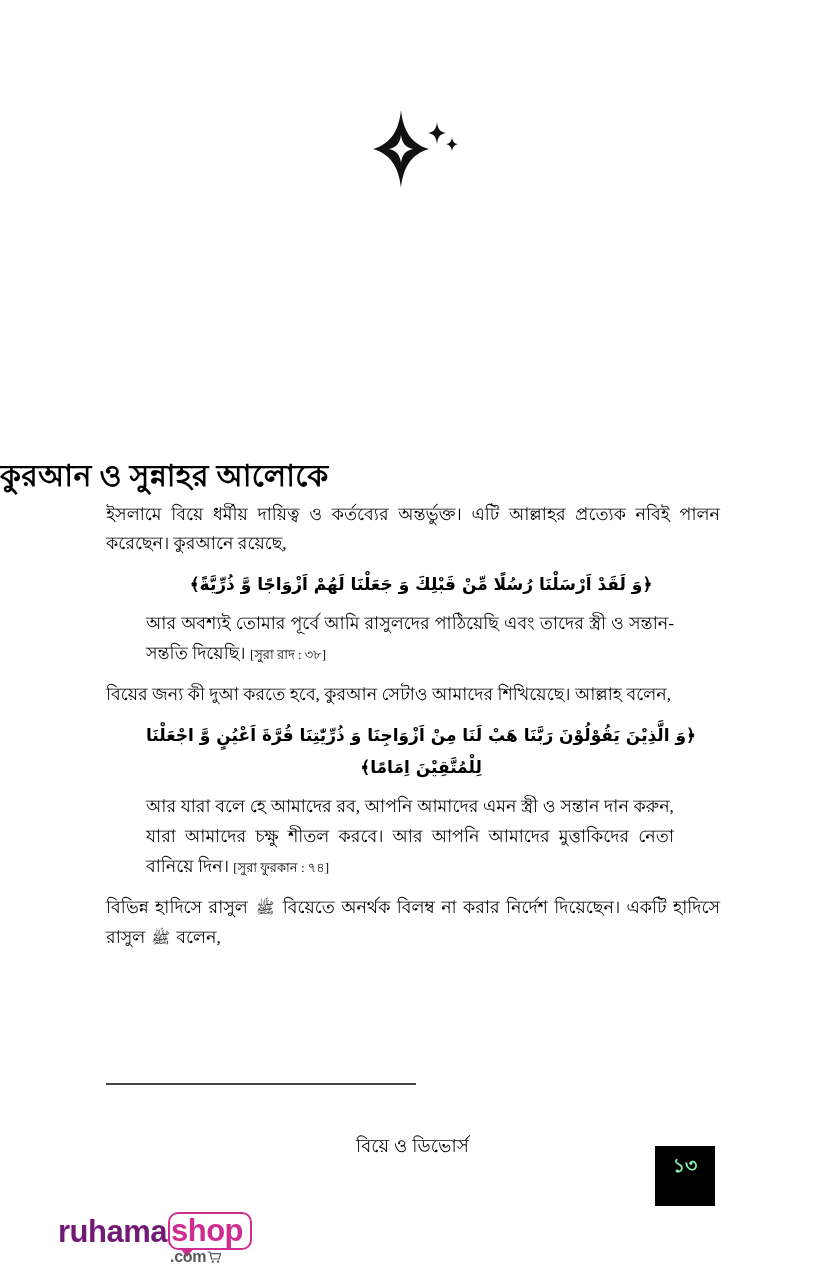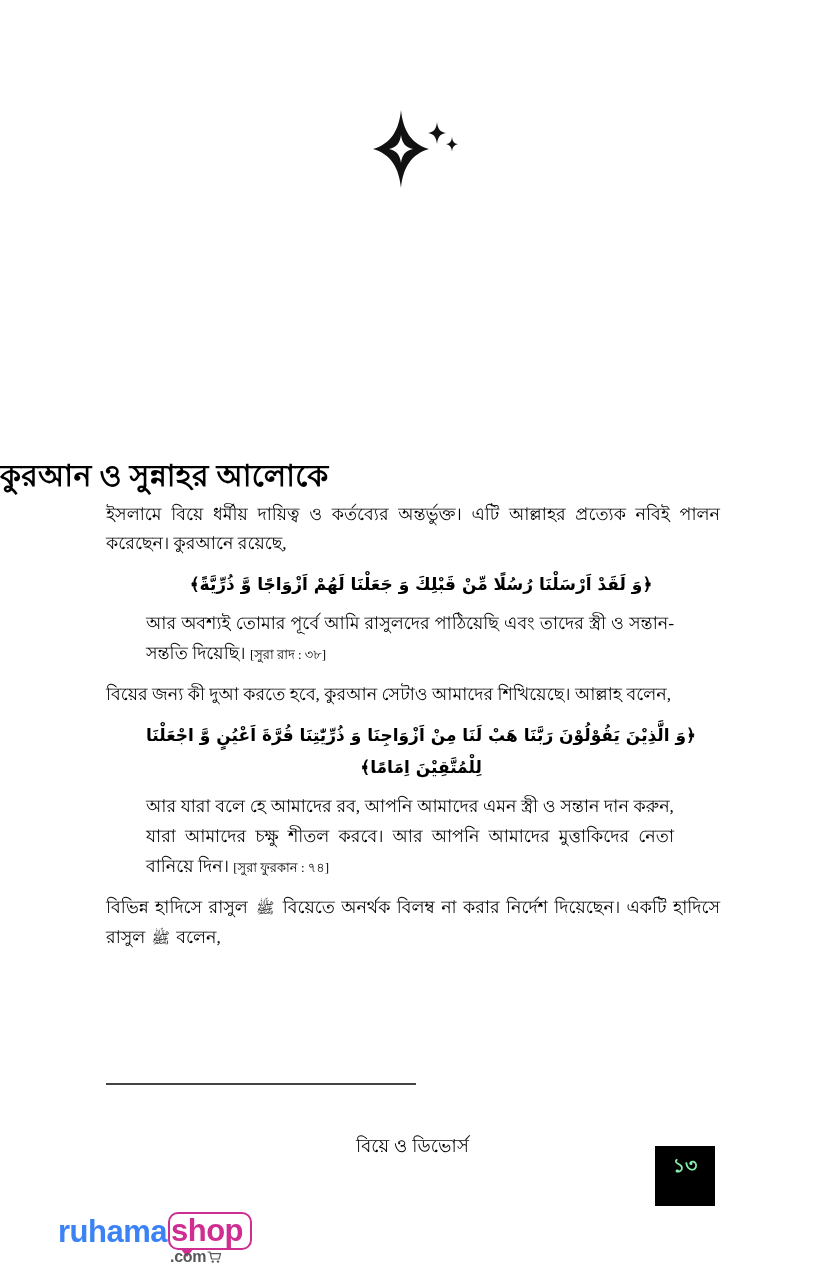--- a/index.html
+++ b/index.html
@@ -186,21 +186,21 @@
   }
   .logo-row {
     position: relative;
     display: flex;
     align-items: center;
   }
   .logo-ruhama {
     font-family: "Liberation Sans", "DejaVu Sans", sans-serif;
     font-size: 31px;
     font-weight: 700;
-    color: #3b82f6;
+    color: #701a75;
     letter-spacing: -0.5px;
     line-height: 1;
   }
   .logo-bubble {
     position: relative;
     margin-left: 1px;
     border: 2.5px solid #cf2d91;
     border-radius: 10px;
     padding: 1px 7px 2px 1px;
     line-height: 1;

